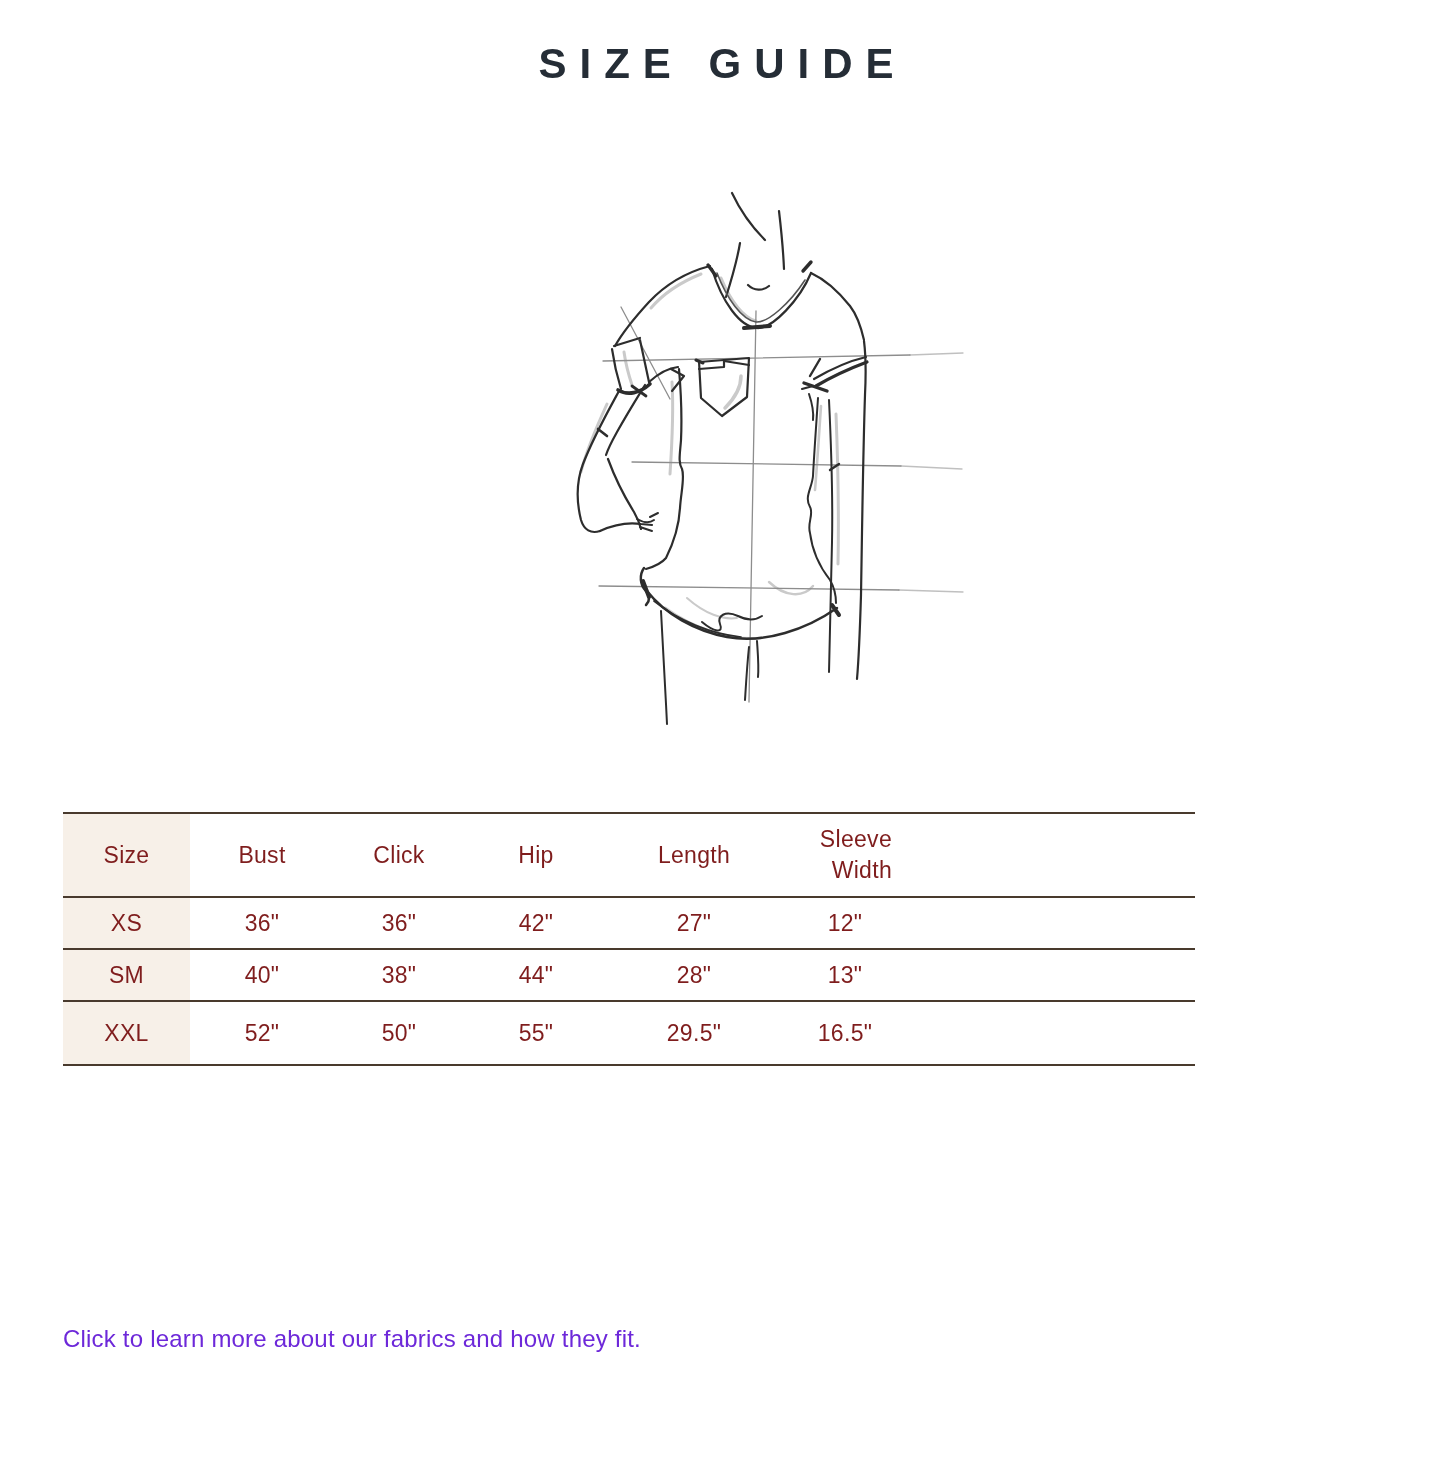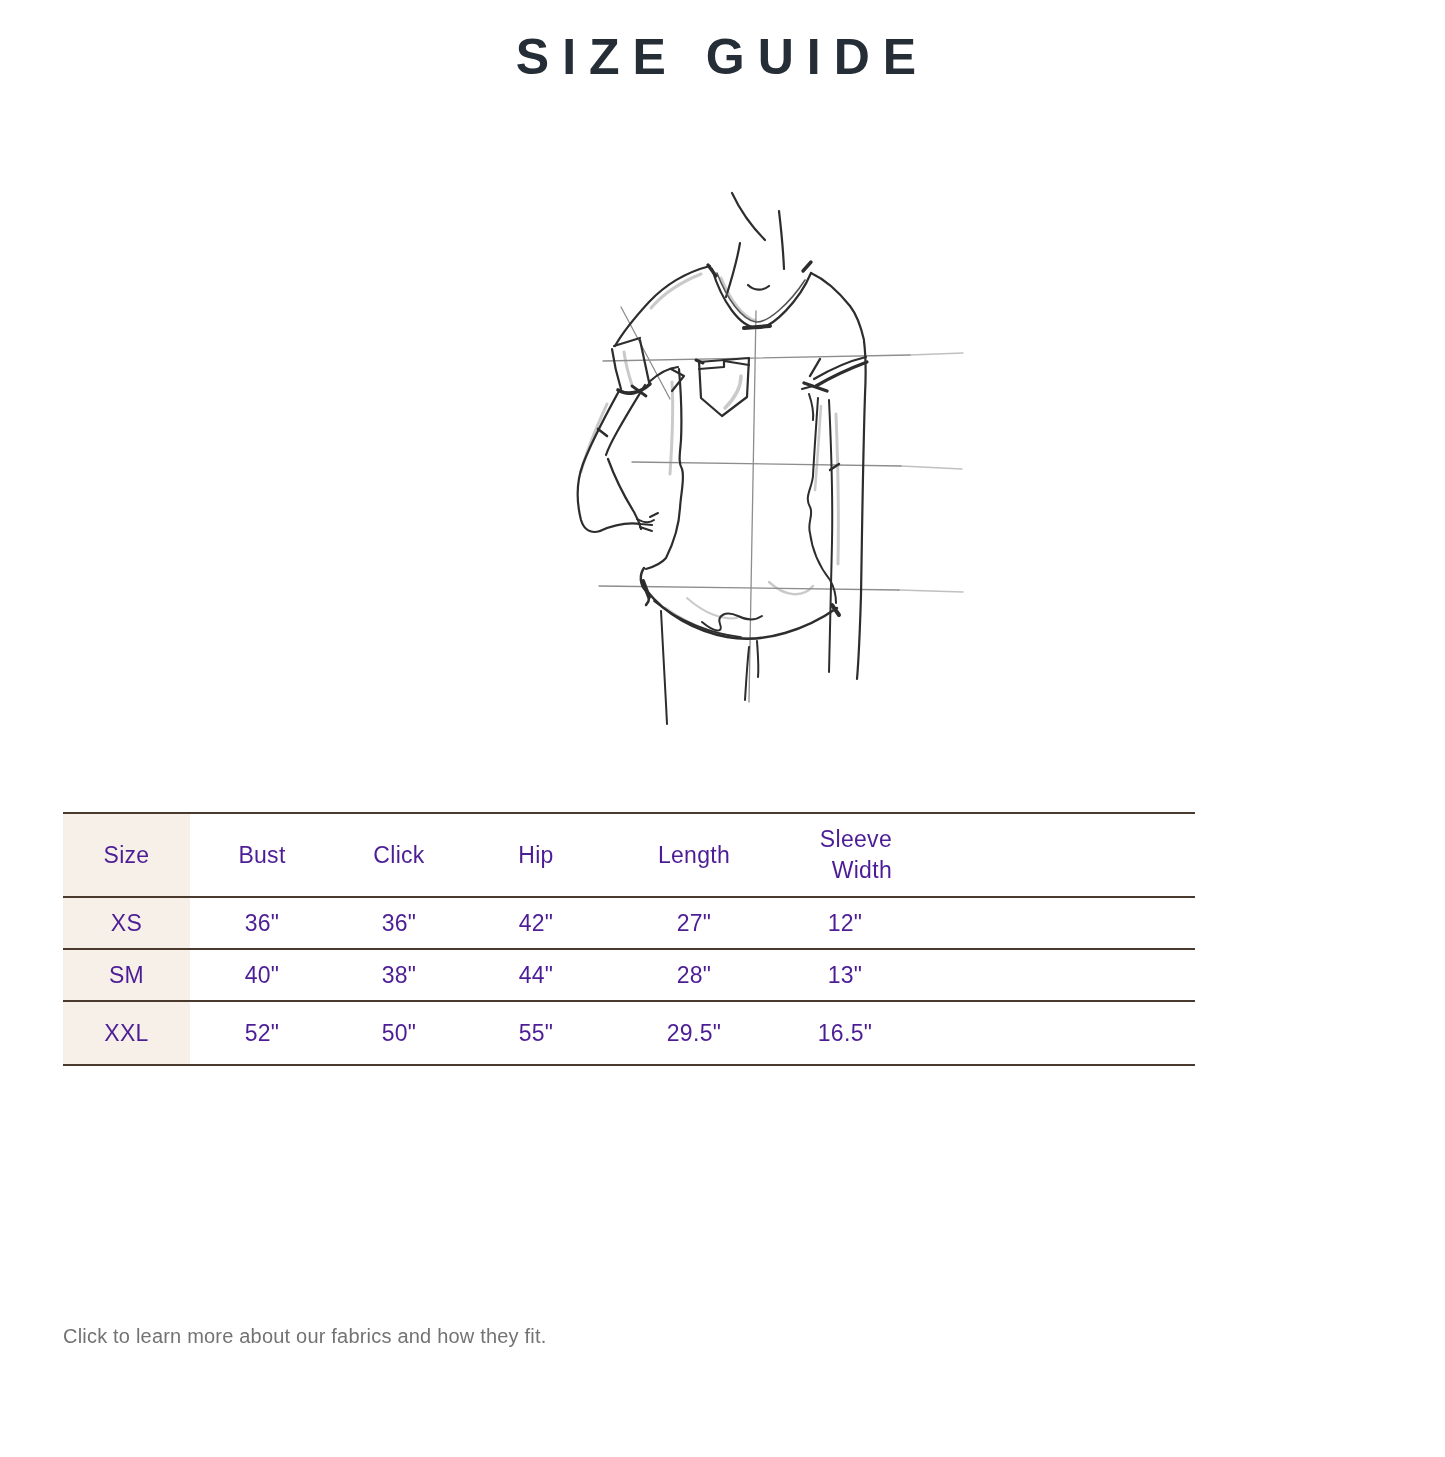--- a/index.html
+++ b/index.html
@@ -2,48 +2,48 @@
 <html><head>
 <meta charset="utf-8">
 <style>
   * { margin:0; padding:0; box-sizing:border-box; }
   html,body { background:#ffffff; }
   body {
     width:1445px; height:1457px; position:relative; overflow:hidden;
     font-family:"Liberation Sans", sans-serif; color:#4a3728;
   }
   .page-title {
-    position:absolute; top:28px; left:0; width:1445px;
-    text-align:center; font-size:50px; font-weight:700;
+    position:absolute; top:40px; left:0; width:1445px;
+    text-align:center; font-size:42px; font-weight:700;
     letter-spacing:13px; color:#252d36;
   }
   .sketch-wrap {
     position:absolute; left:553px; top:170px; width:415px; height:580px;
   }
   .sketch-wrap svg { width:100%; height:100%; display:block; }
 
   .table-wrap { position:absolute; left:63px; top:812px; width:1132px; }
   table.size-table {
     width:1132px; border-collapse:collapse; table-layout:fixed;
     border-top:2px solid #493a2d; border-bottom:2px solid #493a2d;
-    font-size:23px; color:#4c1d95; letter-spacing:0.3px;
+    font-size:23px; color:#7f1d1d; letter-spacing:0.3px;
   }
   table.size-table tr { border-bottom:2px solid #493a2d; }
   table.size-table th, table.size-table td {
     text-align:center; vertical-align:middle; font-weight:400; padding:0;
   }
   table.size-table thead tr { height:84px; }
   table.size-table tbody tr { height:52px; }
   table.size-table tbody tr:last-child { height:64px; }
   .size-col { background:#f7f0e8; }
   .wrap-head { display:inline-block; width:94px; text-align:right; line-height:1.35; }
 
   .footer-note {
     position:absolute; left:63px; top:1325px;
-    font-size:20px; color:#737373; cursor:pointer; letter-spacing:0.2px;
+    font-size:24px; color:#6d28d9; cursor:pointer; letter-spacing:0.2px;
   }
 </style>
 </head>
 <body>
 
 <div class="page-title">SIZE GUIDE</div>
 
 <div class="sketch-wrap">
   <svg viewBox="0 0 415 580" xmlns="http://www.w3.org/2000/svg">
 

